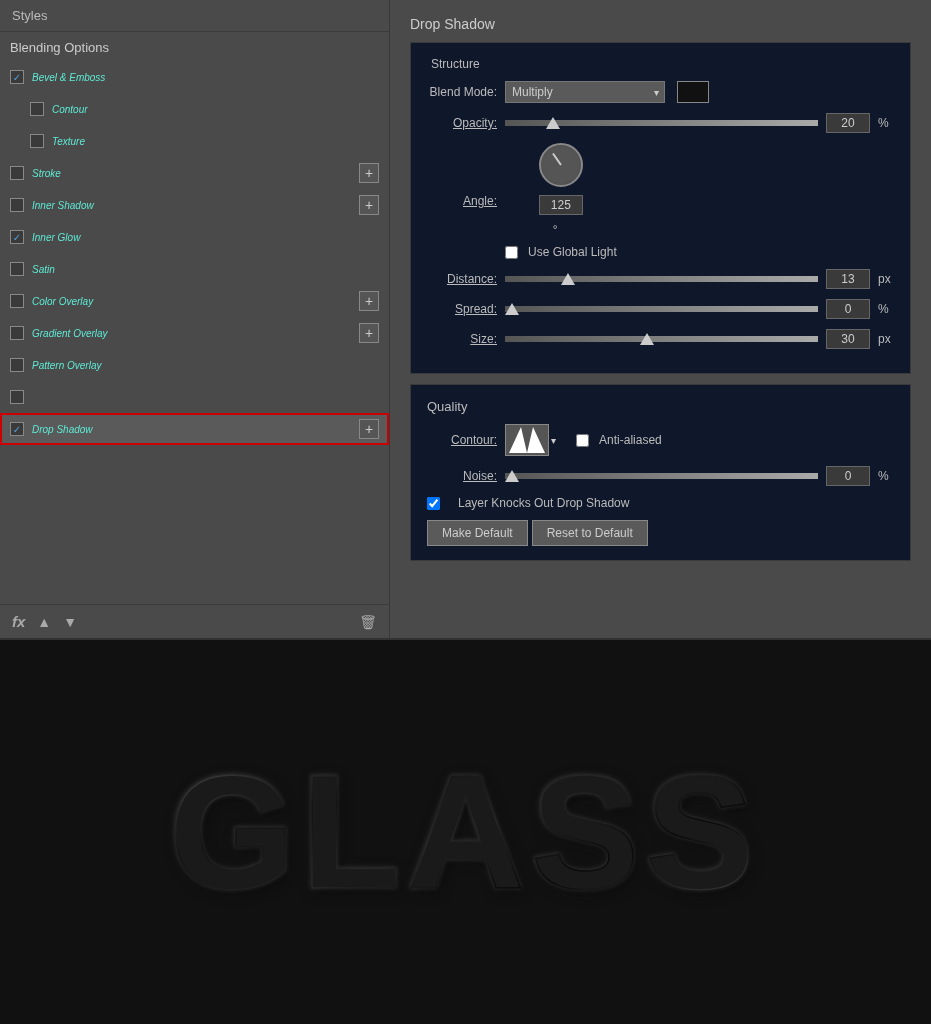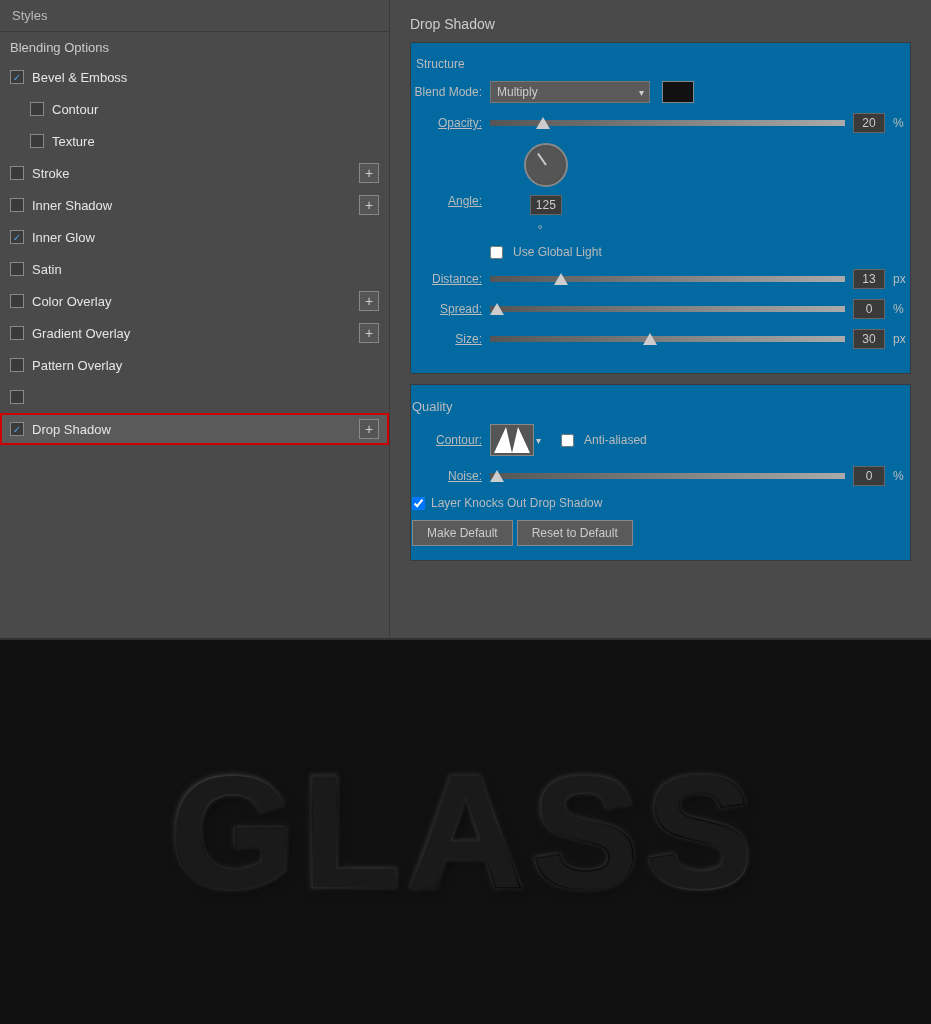--- a/index.html
+++ b/index.html
@@ -67,22 +67,23 @@
       flex-shrink: 0;
     }
 
     .sidebar-item .checkbox.checked {
       background: #3a3a3a;
       color: #5a9fe0;
     }
 
     .sidebar-item .label {
       flex: 1;
-      color: #e5e5e5;
-      font-size: 13px;
+      color: #5eead4;
+      font-size: 10px;
+      font-style: italic;
     }
 
     .sidebar-item .add-btn {
       width: 20px;
       height: 20px;
       border: 1px solid #888;
       background: #555;
       color: #ccc;
       display: flex;
       align-items: center;
@@ -139,23 +140,23 @@
     }
 
     .section-subtitle {
       font-size: 12px;
       color: #bbb;
       margin-bottom: 10px;
       padding-left: 4px;
     }
 
     .panel-section {
-      background: #0369a1;
+      background: #0f172a;
       border: 1px solid #3a3a3a;
-      padding: 14px 1px;
+      padding: 14px 16px;
       margin-bottom: 10px;
     }
 
     .field-row {
       display: flex;
       align-items: center;
       margin-bottom: 10px;
       gap: 8px;
     }
 
@@ -216,21 +217,21 @@
       height: 0;
       border-left: 7px solid transparent;
       border-right: 7px solid transparent;
       border-bottom: 12px solid #ccc;
       position: absolute;
       top: -3px;
       cursor: pointer;
     }
 
     .number-input {
-      width: 32px;
+      width: 44px;
       background: #3a3a3a;
       border: 1px solid #666;
       color: #ccc;
       text-align: center;
       padding: 2px 4px;
       font-size: 12px;
     }
 
     .unit-label {
       color: #bbb;
@@ -314,21 +315,21 @@
     .action-row {
       display: flex;
       align-items: center;
       gap: 4px;
       margin-top: 6px;
     }
 
     .checkbox-row {
       display: flex;
       align-items: center;
-      gap: 6px;
+      gap: 18px;
       margin-bottom: 10px;
       font-size: 12px;
       color: #bbb;
     }
 
     .action-button {
       background: #5a5a5a;
       border: 1px solid #888;
       color: #ccc;
       padding: 5px 14px;
@@ -459,20 +460,26 @@
     </div>
 
     <div class="sidebar-item selected-highlight">
       <div class="checkbox checked">✓</div>
       <span class="label">Drop Shadow</span>
       <div class="add-btn">+</div>
     </div>
 
     <div style="flex:1"></div>
 
+    <div class="sidebar-footer">
+      <span class="footer-icon" style="font-style:italic;font-weight:bold;font-size:15px;">fx</span>
+      <span class="footer-icon">▲</span>
+      <span class="footer-icon">▼</span>
+      <span class="footer-icon trash">🗑</span>
+    </div>
   </div>
 
   <div class="right-content">
     <div class="section-title">Drop Shadow</div>
 
     <div class="panel-section">
       <div class="section-subtitle">Structure</div>
 
       <div class="field-row">
         <div class="field-label">Blend Mode:</div>

